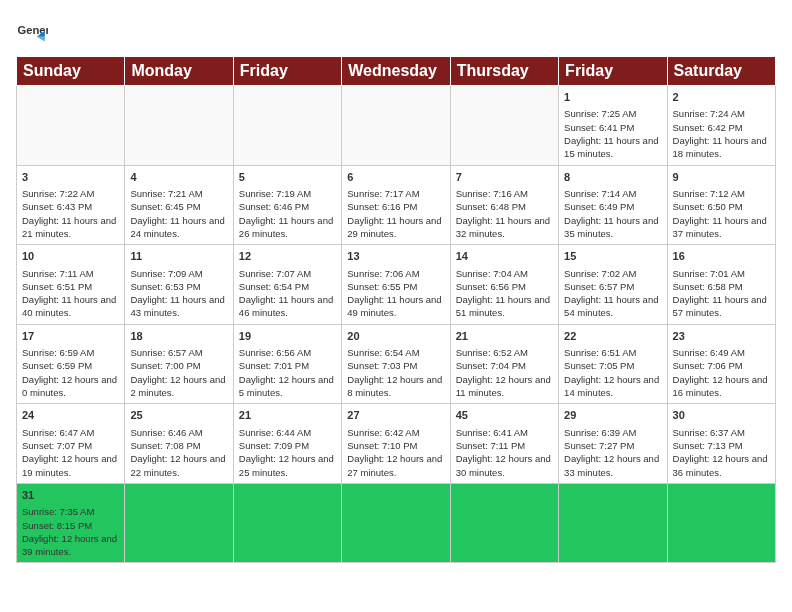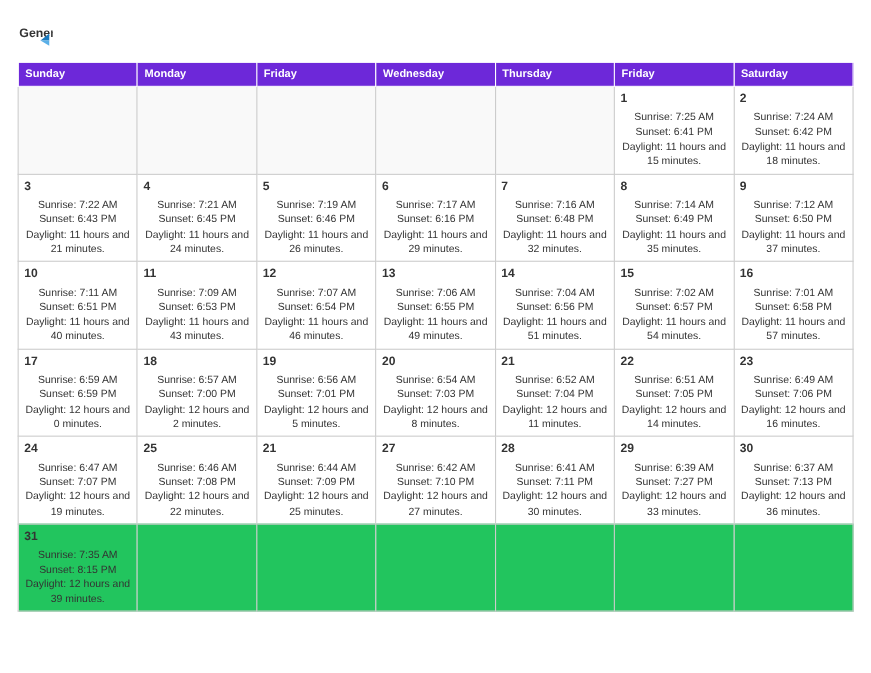--- a/index.html
+++ b/index.html
@@ -46,25 +46,25 @@
     .location {
       font-size: 14px;
       color: #444;
     }
     table {
       width: 100%;
       border-collapse: collapse;
       font-size: 10.5px;
     }
     thead tr th {
-      background: #6d28d9;
+      background: #7f1d1d;
       color: #fff;
       text-align: left;
       padding: 5px 6px;
-      font-size: 10px;
+      font-size: 16px;
       font-weight: bold;
       border: 1px solid #fff;
     }
     tbody tr td {
       border: 1px solid #ccc;
       vertical-align: top;
       padding: 4px 5px;
       width: calc(100% / 7);
       min-height: 70px;
       background: #fff;
@@ -74,21 +74,20 @@
     .day-number {
       font-weight: bold;
       font-size: 11px;
       display: block;
       margin-bottom: 2px;
     }
     .day-info {
       font-size: 9.5px;
       color: #333;
       line-height: 1.4;
-      text-align: center;
     }
     td.empty {
       background: #f9f9f9;
     }
     td.last-row {
       background: #22c55e;
     }
   </style>
 </head>
 <body>
@@ -293,21 +292,21 @@
 Sunset: 7:09 PM
 Daylight: 12 hours and 25 minutes.</div>
         </td>
         <td>
           <span class="day-number">27</span>
           <div class="day-info">Sunrise: 6:42 AM
 Sunset: 7:10 PM
 Daylight: 12 hours and 27 minutes.</div>
         </td>
         <td>
-          <span class="day-number">28</span>
+          <span class="day-number">45</span>
           <div class="day-info">Sunrise: 6:41 AM
 Sunset: 7:11 PM
 Daylight: 12 hours and 30 minutes.</div>
         </td>
         <td>
           <span class="day-number">29</span>
           <div class="day-info">Sunrise: 6:39 AM
 Sunset: 7:27 PM
 Daylight: 12 hours and 33 minutes.</div>
         </td>

